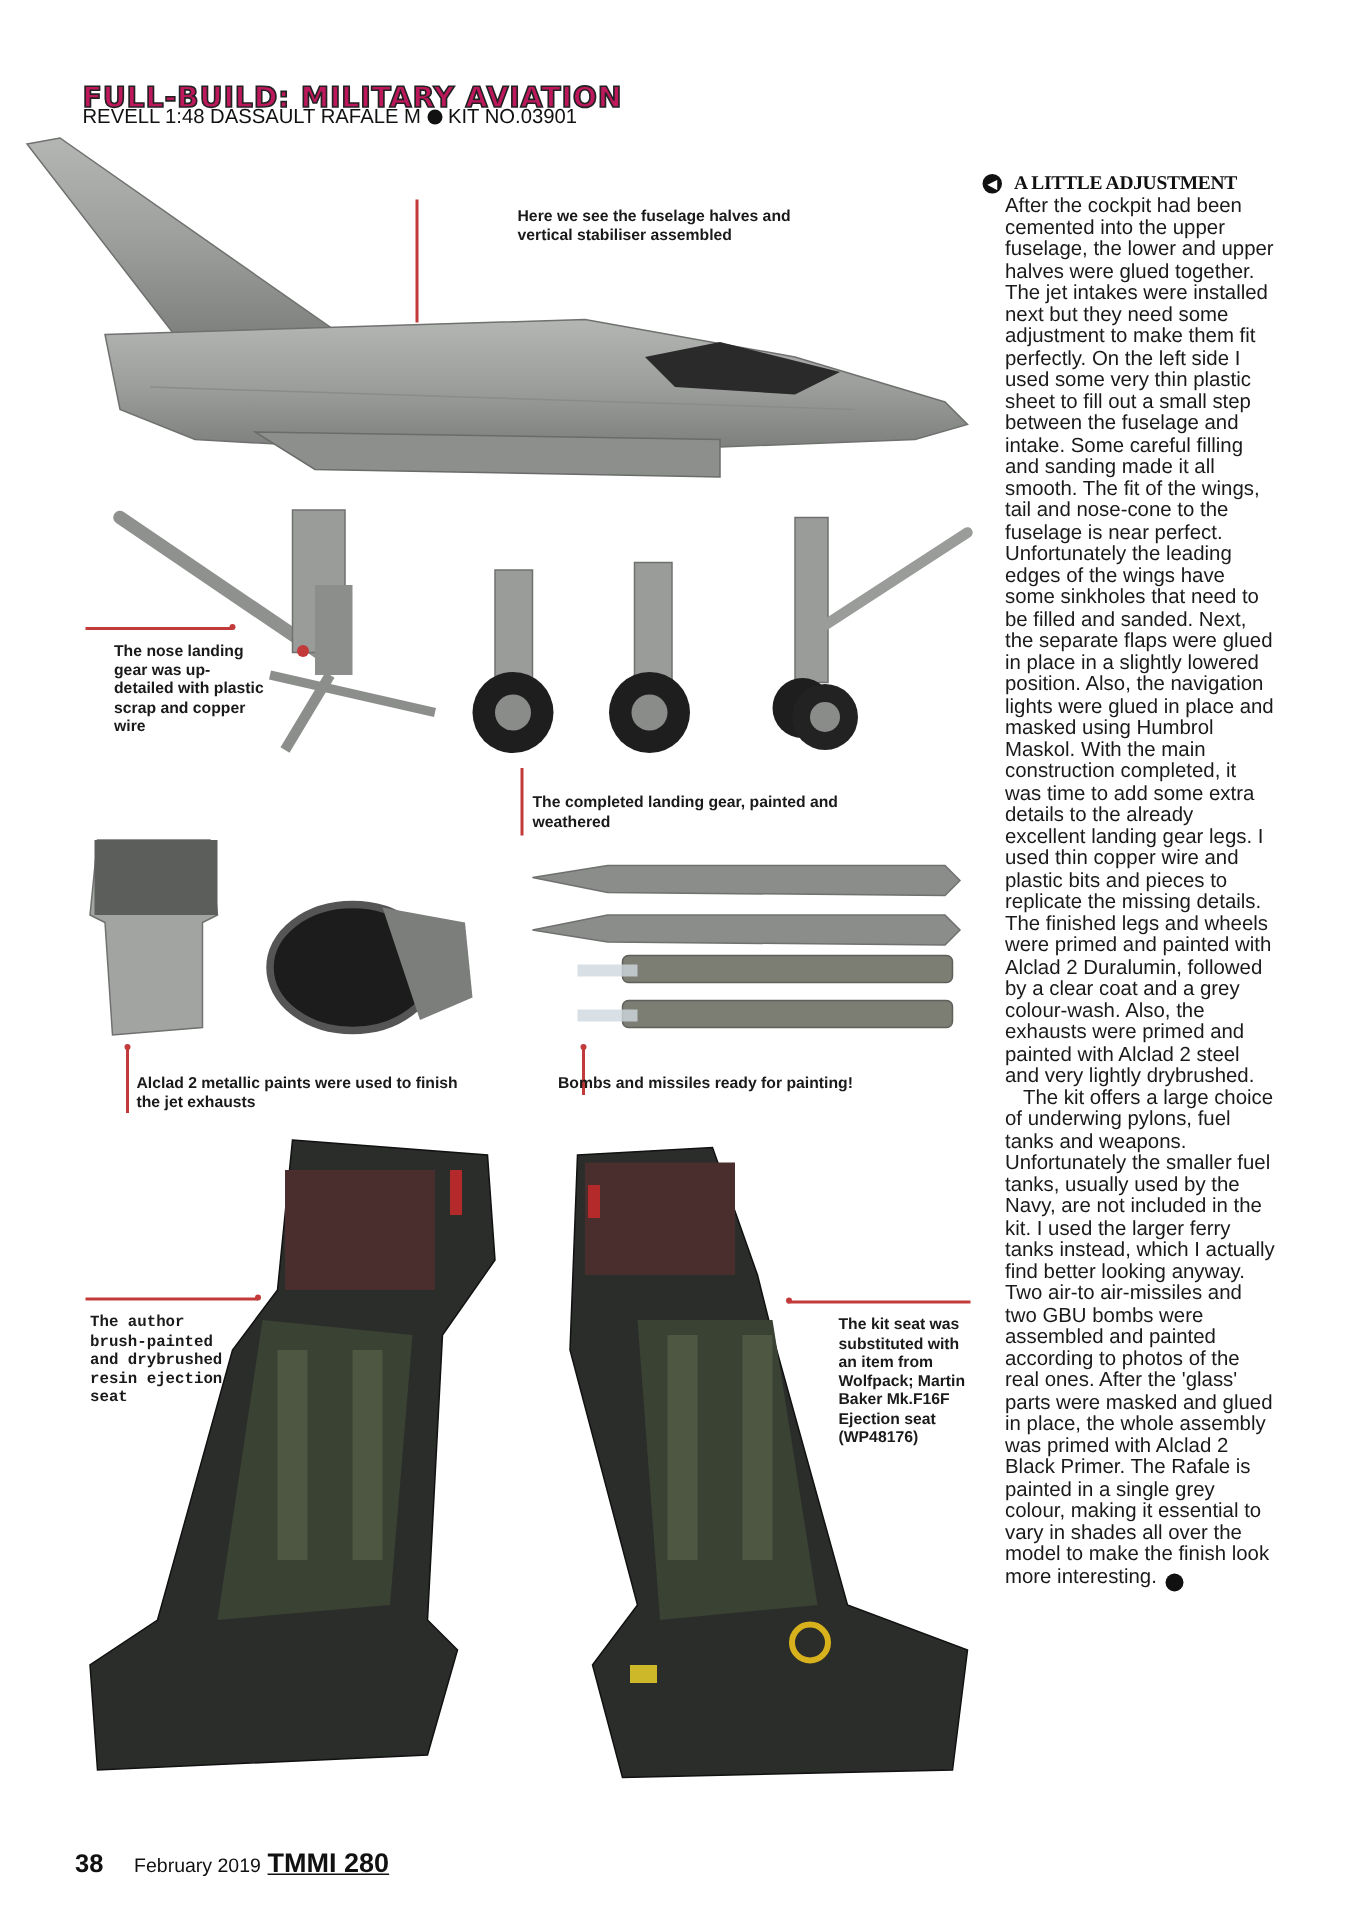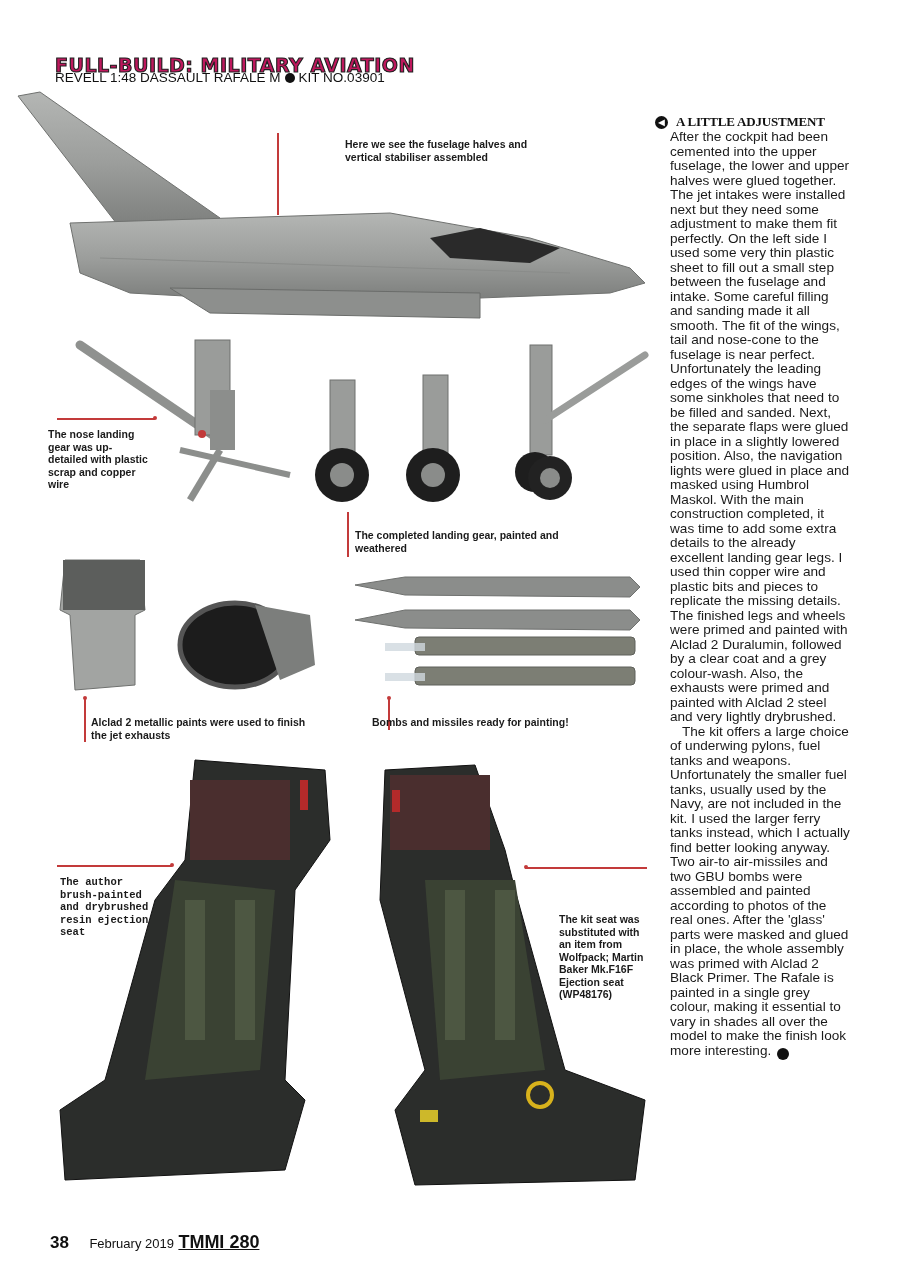--- a/index.html
+++ b/index.html
@@ -58,21 +58,21 @@
 <svg class="photo" style="left:70px;top:330px;" width="225" height="180" viewBox="0 0 225 180">
   <line x1="10" y1="15" x2="150" y2="110" stroke="#8f918f" stroke-width="9" stroke-linecap="round"></line>
   <rect x="125" y="10" width="35" height="95" fill="#9a9c9a" stroke="#6f716f"></rect>
   <rect x="140" y="60" width="25" height="60" fill="#8c8e8c"></rect>
   <line x1="110" y1="120" x2="220" y2="145" stroke="#8c8e8c" stroke-width="6"></line>
   <line x1="150" y1="120" x2="120" y2="170" stroke="#8c8e8c" stroke-width="7"></line>
   <circle cx="132" cy="104" r="4" fill="#c33a3a"></circle>
 </svg>
 <div class="hline" style="left:57px;top:418px;width:98px;"></div>
 <div class="reddot" style="left:153px;top:416px;"></div>
-<div class="abs caption" style="left:48px;top:428px;width:100px;">The nose landing gear was up-detailed with plastic scrap and copper wire</div>
+<div class="abs caption" style="left:76px;top:428px;width:100px;">The nose landing gear was up-detailed with plastic scrap and copper wire</div>
 
 <svg class="photo" style="left:305px;top:340px;" width="345" height="165" viewBox="0 0 345 165">
   <rect x="25" y="40" width="25" height="85" fill="#9a9c9a" stroke="#6f716f"></rect>
   <circle cx="37" cy="135" r="27" fill="#1e1e1e"></circle>
     <circle cx="37" cy="135" r="12" fill="#8a8c8a"></circle>
   <rect x="118" y="35" width="25" height="90" fill="#9a9c9a" stroke="#6f716f"></rect>
   <circle cx="128" cy="135" r="27" fill="#1e1e1e"></circle>
     <circle cx="128" cy="135" r="12" fill="#8a8c8a"></circle>
   <rect x="225" y="5" width="22" height="110" fill="#9a9c9a" stroke="#6f716f"></rect>
   <line x1="240" y1="80" x2="340" y2="15" stroke="#9a9c9a" stroke-width="7" stroke-linecap="round"></line>
@@ -121,21 +121,21 @@
   <rect x="450" y="140" width="20" height="150" fill="#4d5742"></rect>
   <rect x="347" y="40" width="8" height="22" fill="#b42a2a"></rect>
   <circle cx="495" cy="345" r="12" fill="none" stroke="#d8b21c" stroke-width="4"></circle>
   <rect x="375" y="360" width="18" height="12" fill="#cdb82a"></rect>
 </svg>
 <div class="hline" style="left:57px;top:865px;width:115px;"></div>
 <div class="reddot" style="left:170px;top:863px;"></div>
 <div class="abs caption" style="left:60px;top:876px;width:100px;font-family:Liberation Mono, monospace;">The author brush-painted and drybrushed resin ejection seat</div>
 <div class="hline" style="left:525px;top:867px;width:122px;"></div>
 <div class="reddot" style="left:524px;top:865px;"></div>
-<div class="abs caption" style="left:559px;top:877px;width:95px;margin-top:36px;">The kit seat was substituted with an item from Wolfpack; Martin Baker Mk.F16F Ejection seat (WP48176)</div>
+<div class="abs caption" style="left:559px;top:877px;width:95px;">The kit seat was substituted with an item from Wolfpack; Martin Baker Mk.F16F Ejection seat (WP48176)</div>
 
 <div class="abs article">
   <div class="article-head"><span class="tri">◀</span><span>A LITTLE ADJUSTMENT</span></div>
   <div class="article-body">
     <p>After the cockpit had been cemented into the upper fuselage, the lower and upper halves were glued together. The jet intakes were installed next but they need some adjustment to make them fit perfectly. On the left side I used some very thin plastic sheet to fill out a small step between the fuselage and intake. Some careful filling and sanding made it all smooth. The fit of the wings, tail and nose-cone to the fuselage is near perfect. Unfortunately the leading edges of the wings have some sinkholes that need to be filled and sanded. Next, the separate flaps were glued in place in a slightly lowered position. Also, the navigation lights were glued in place and masked using Humbrol Maskol. With the main construction completed, it was time to add some extra details to the already excellent landing gear legs. I used thin copper wire and plastic bits and pieces to replicate the missing details. The finished legs and wheels were primed and painted with Alclad 2 Duralumin, followed by a clear coat and a grey colour-wash. Also, the exhausts were primed and painted with Alclad 2 steel and very lightly drybrushed.</p>
     <p class="indent"><span>The kit offers a large choice of underwing pylons, fuel tanks and weapons. Unfortunately the smaller fuel tanks, usually used by the Navy, are not included in the kit. I used the larger ferry tanks instead, which I actually find better looking anyway. Two air-to air-missiles and two GBU bombs were assembled and painted according to photos of the real ones. After the 'glass' parts were masked and glued in place, the whole assembly was primed with Alclad 2 Black Primer. The Rafale is painted in a single grey colour, making it essential to vary in shades all over the model to make the finish look more interesting.</span><span class="endmark">▶</span></p>
   </div>
 </div>
 
 <div class="abs footer">

